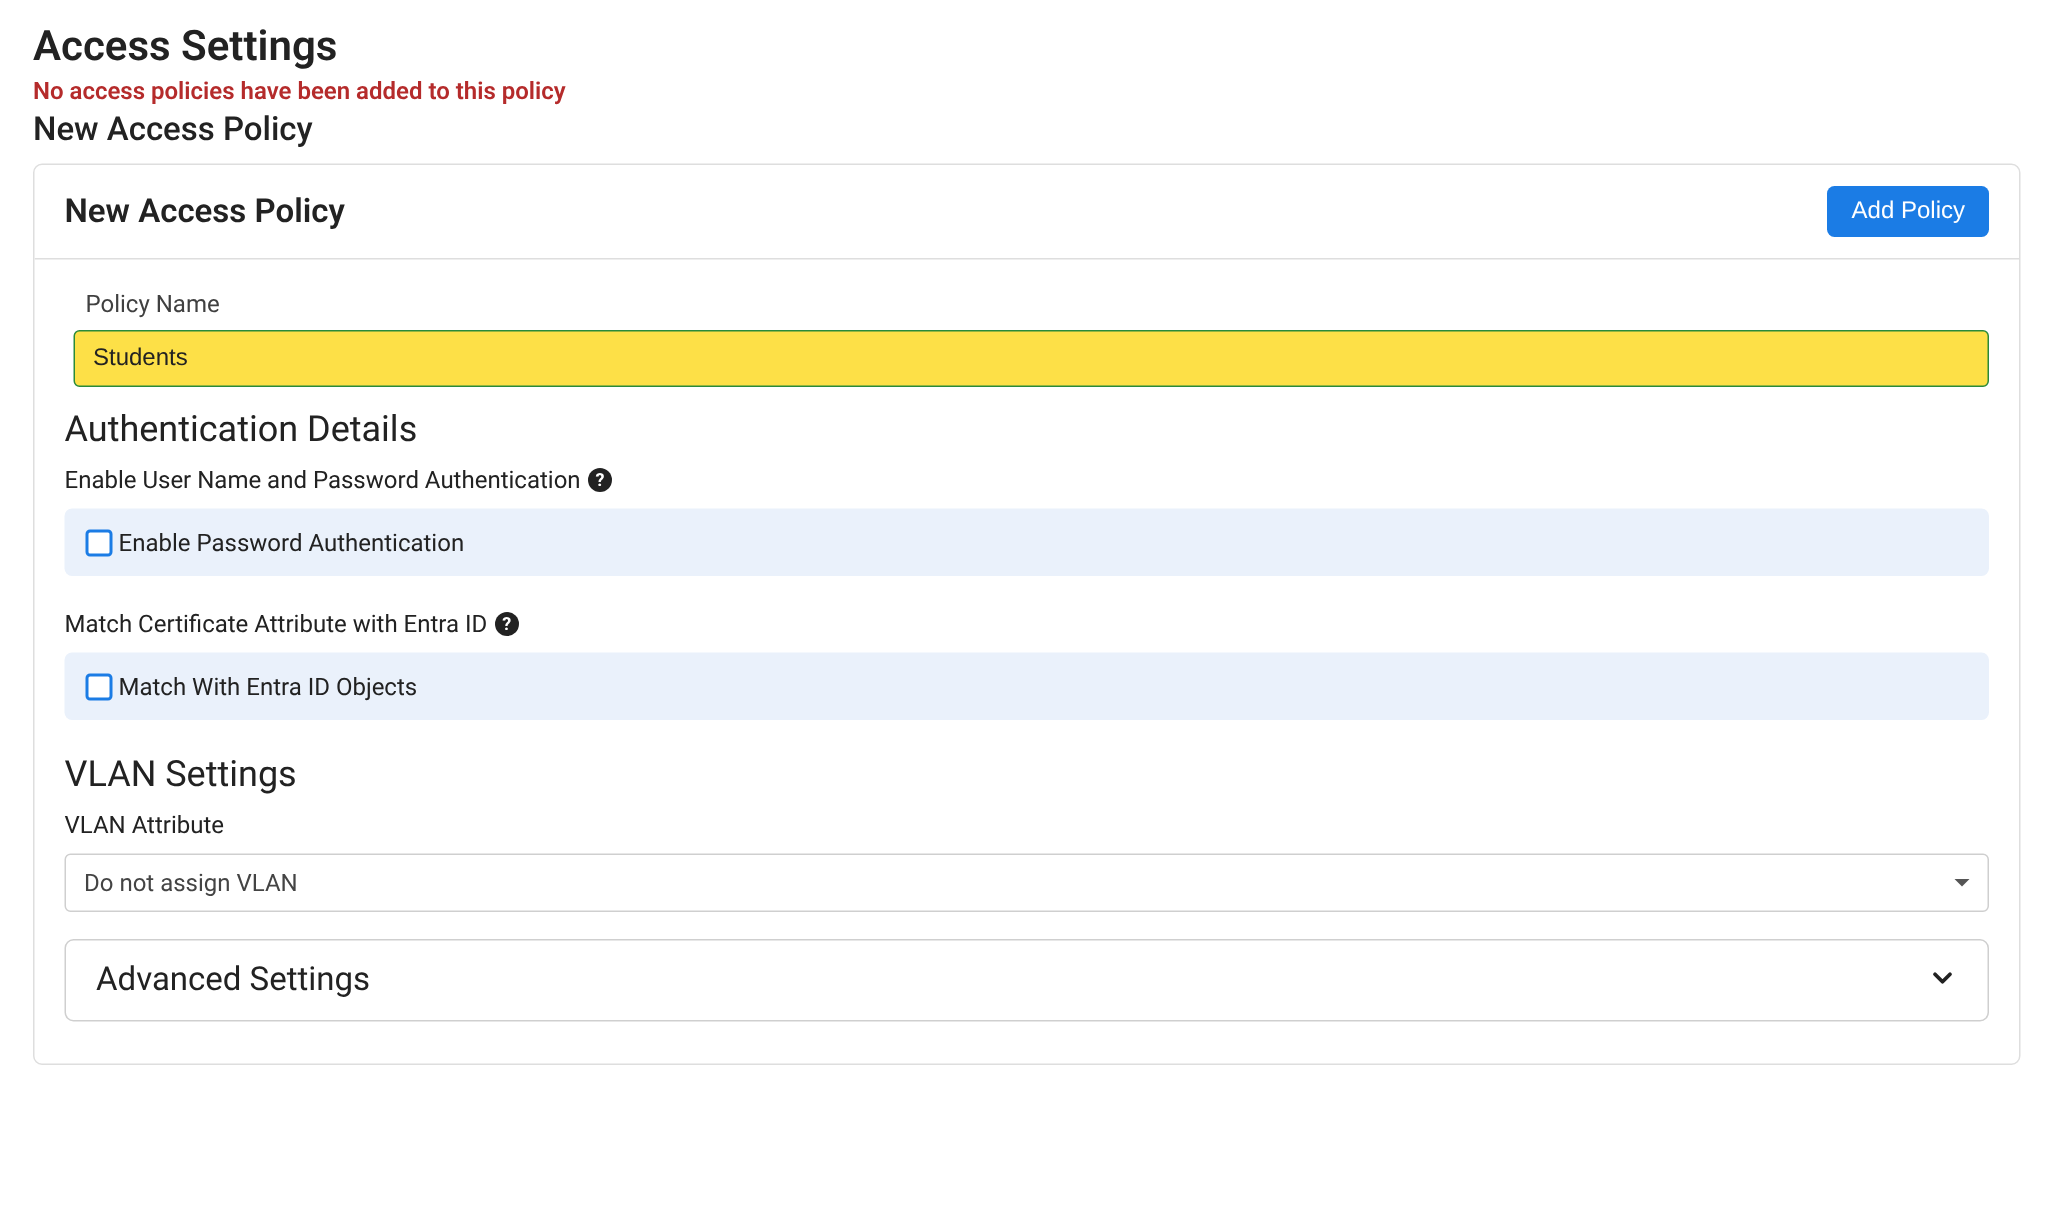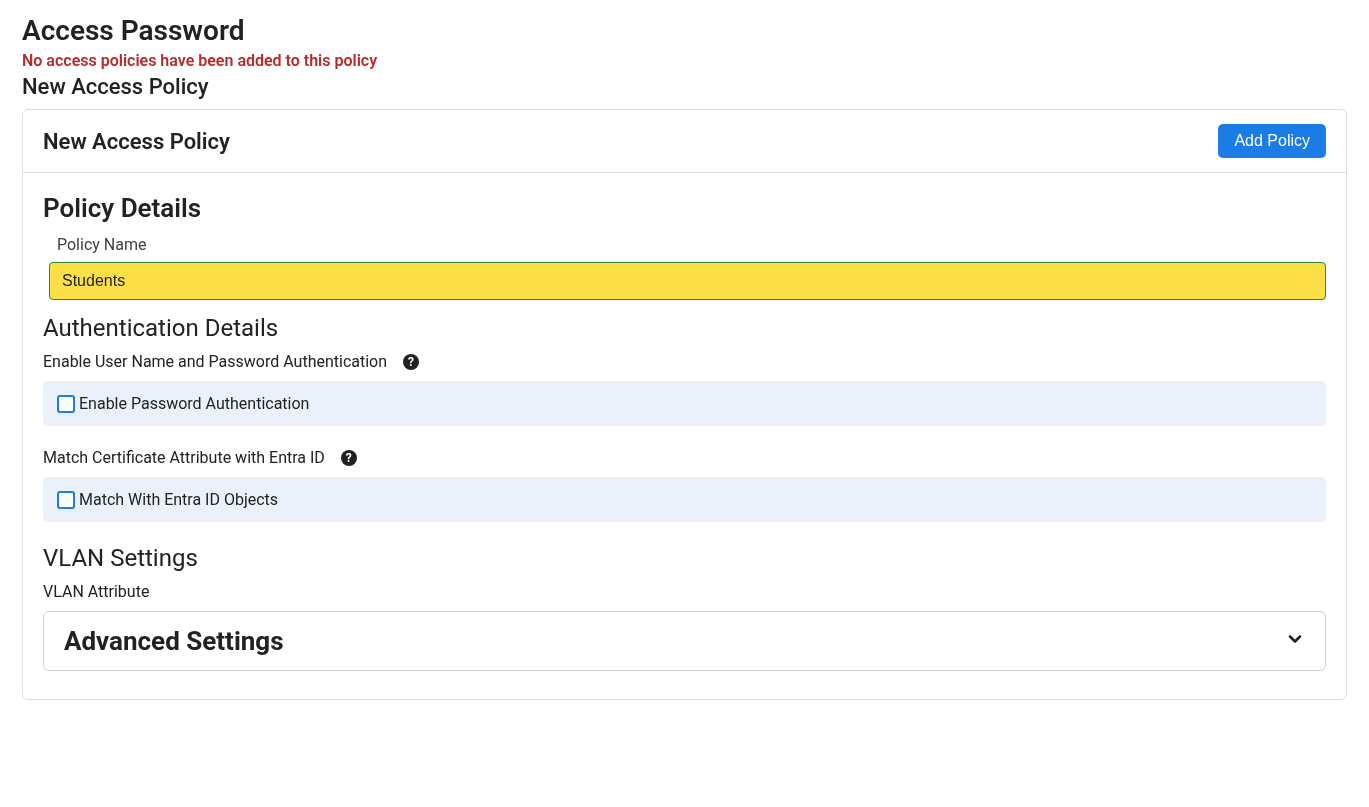--- a/index.html
+++ b/index.html
@@ -89,21 +89,21 @@
       font-size: 16px;
       color: #222;
       outline: none;
     }
     .sub-label {
       font-size: 16px;
       margin: 0 0 10px 0;
       color: #222;
       display: flex;
       align-items: center;
-      gap: 16px;
+      gap: 5px;
     }
     .help-icon {
       width: 16px;
       height: 16px;
       border-radius: 50%;
       background: #222;
       color: #fff;
       font-size: 12px;
       font-weight: 700;
       display: inline-flex;
@@ -162,47 +162,46 @@
     .adv-panel {
       border: 1px solid #cfcfcf;
       border-radius: 6px;
       padding: 14px 20px;
       display: flex;
       align-items: center;
       justify-content: space-between;
       cursor: pointer;
     }
     .adv-title {
-      font-size: 26px;
-      font-weight: 700;
+      font-size: 22px;
+      font-weight: 400;
       color: #222;
     }
     .chevron {
       display: inline-block;
     }
     .chevron svg {
       width: 20px;
       height: 20px;
     }
   </style>
 </head>
 <body>
 
-<h1 class="page-title">Access Password</h1>
+<h1 class="page-title">Access Settings</h1>
 <div class="empty-msg">No access policies have been added to this policy</div>
 <div class="sub-title">New Access Policy</div>
 
 <div class="card">
   <div class="card-header">
     <div class="card-header-title">New Access Policy</div>
     <button class="btn-primary">Add Policy</button>
   </div>
   <div class="card-body">
 
-    <h2 class="section-title">Policy Details</h2>
     <div class="field-label">Policy Name</div>
     <div class="text-input-wrap">
       <input type="text" class="text-input" value="Students" style="">
     </div>
 
     <h3 class="section-title">Authentication Details</h3>
 
     <div class="sub-label">
       <span>Enable User Name and Password Authentication</span>
       <span class="help-icon">?</span>
@@ -216,20 +215,24 @@
       <span>Match Certificate Attribute with Entra ID</span>
       <span class="help-icon">?</span>
     </div>
     <div class="check-row">
       <div class="checkbox"></div>
       <div class="check-row-label">Match With Entra ID Objects</div>
     </div>
 
     <h3 class="section-title">VLAN Settings</h3>
     <div class="select-label">VLAN Attribute</div>
+    <div class="select-box">
+      <span>Do not assign VLAN</span>
+      <span class="caret-down"></span>
+    </div>
 
     <div class="adv-panel">
       <div class="adv-title">Advanced Settings</div>
       <span class="chevron">
         <svg viewBox="0 0 24 24" fill="none" stroke="#222" stroke-width="3" stroke-linecap="round" stroke-linejoin="round">
             <polyline points="6 9 12 15 18 9"></polyline>
           </svg>
       </span>
     </div>
 

